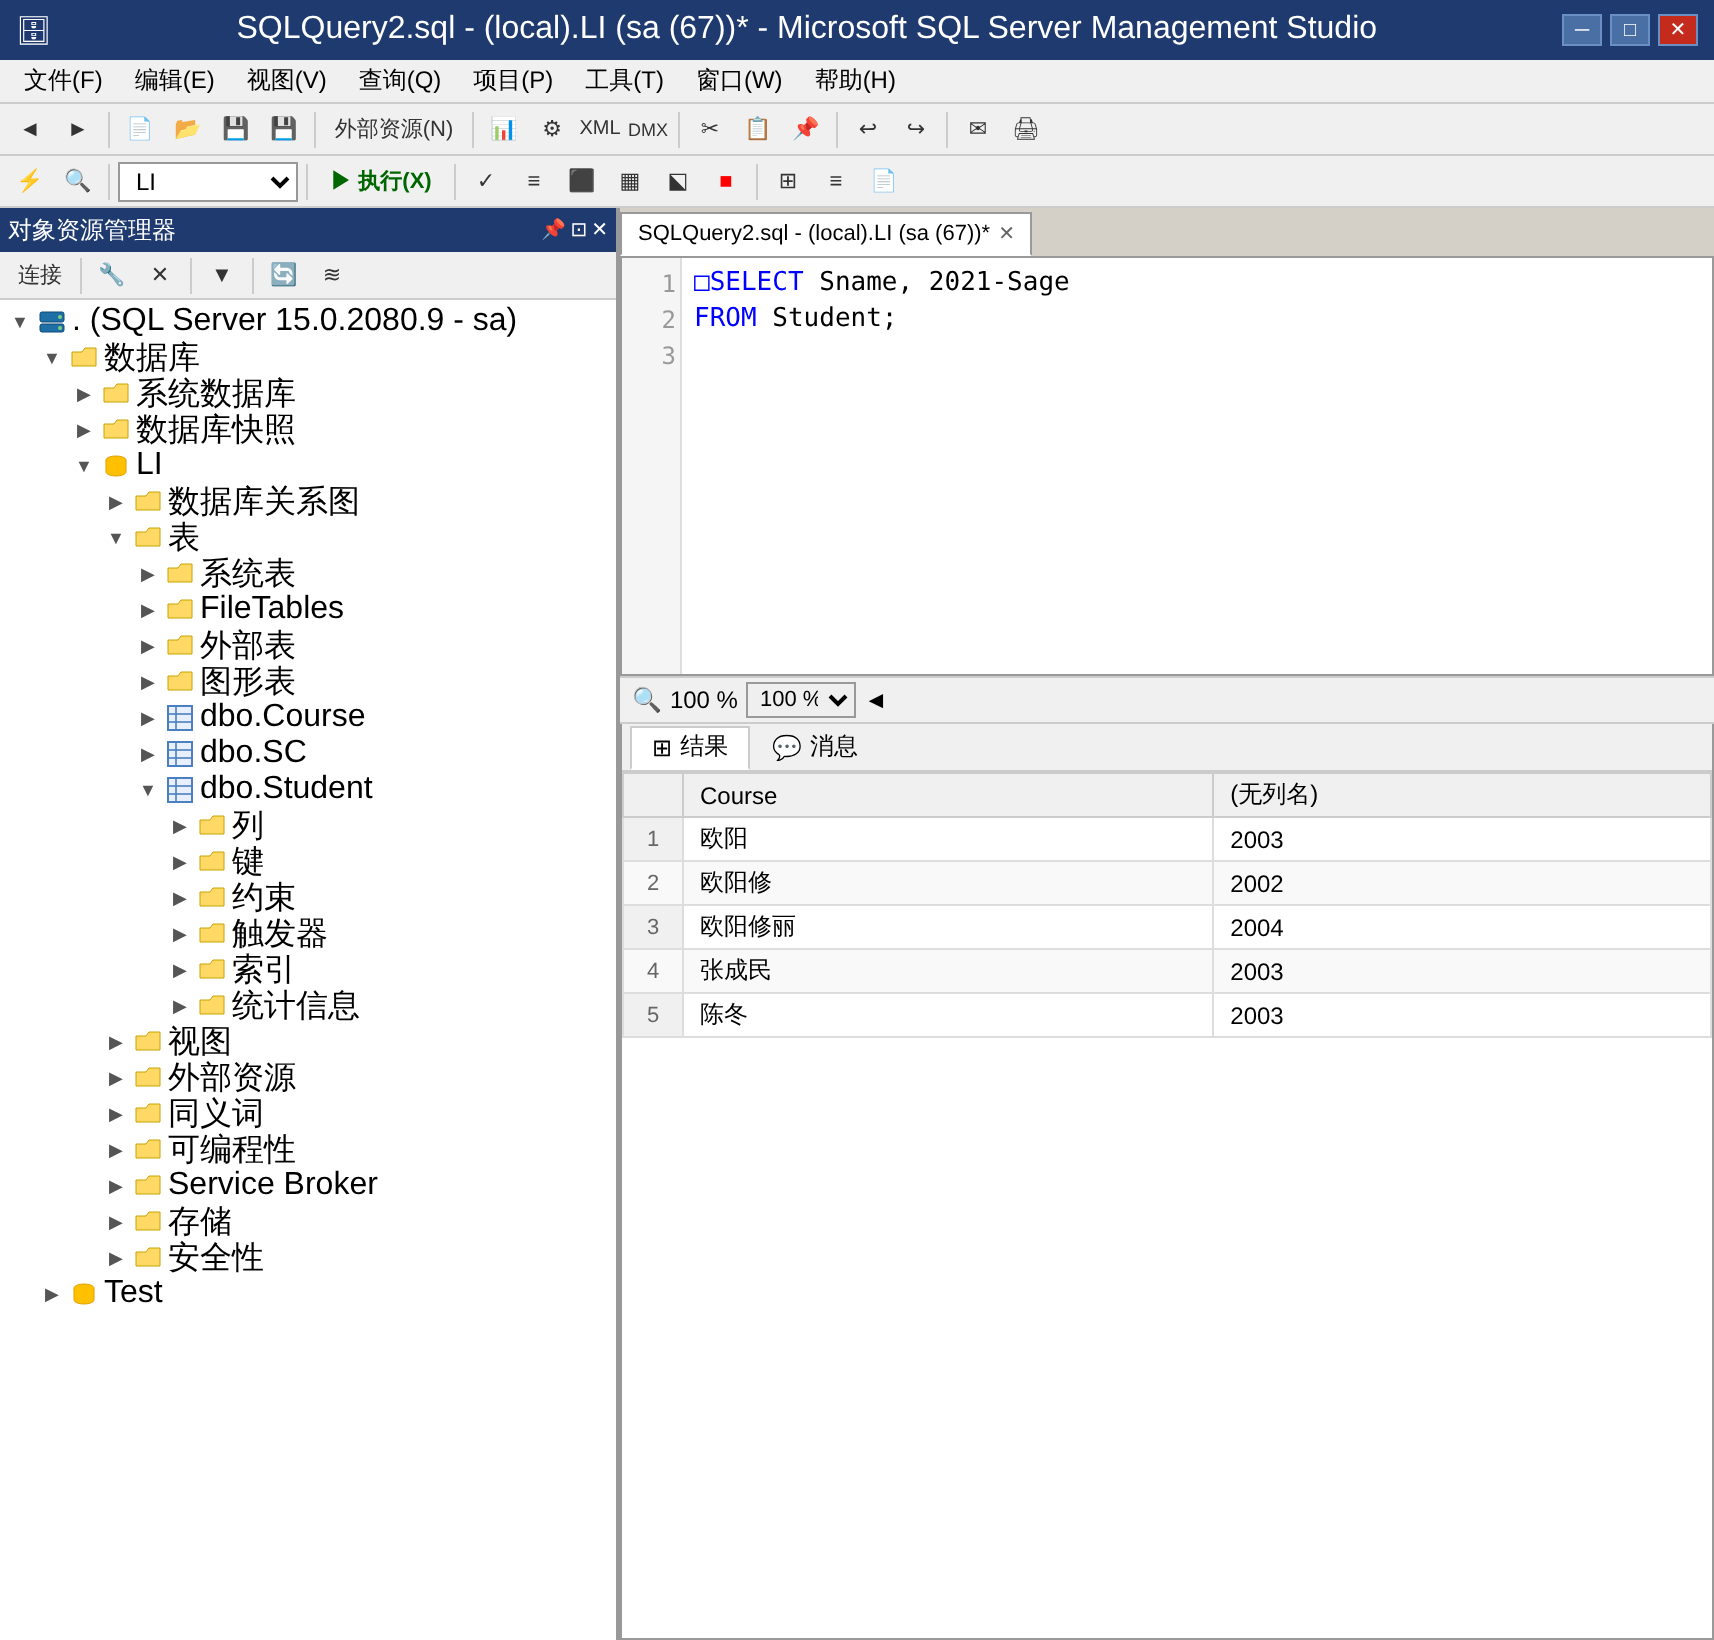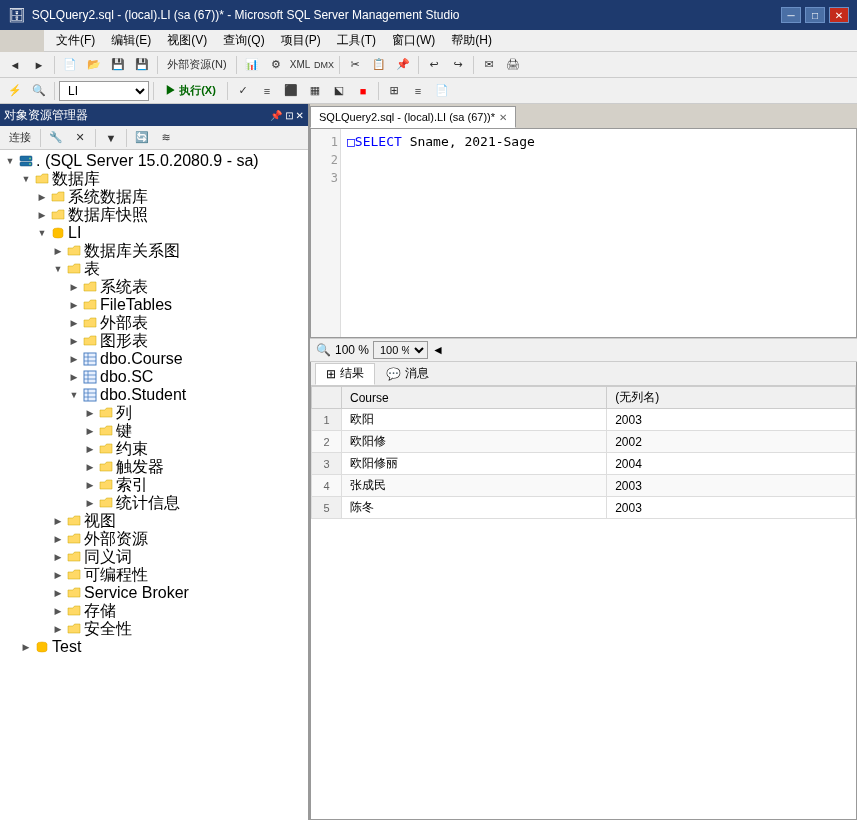--- a/index.html
+++ b/index.html
@@ -17,22 +17,23 @@
       background: #1e3a6e;
       color: white;
       display: flex;
       align-items: center;
       height: 30px;
       padding: 0 8px;
       gap: 6px;
     }
     .title-bar-text {
       flex: 1;
-      font-size: 12px;
+      font-size: 16px;
       color: white;
+      text-align: center;
     }
     .title-bar-controls {
       display: flex;gap: 4px;
     }
     .title-btn {
       width: 20px; height: 16px;
       background: #4a6fa5;
       border: 1px solid #6a8fc5;
       color: white;
       font-size: 10px;
@@ -41,21 +42,20 @@
     }
 
     
     .menu-bar {
       background: #f0f0f0;
       height: 22px;
       display: flex;
       align-items: center;
       padding: 0 4px;
       border-bottom: 1px solid #ccc;
-      margin-left: 44px;
     }
     .menu-item {
       padding: 2px 8px;
       cursor: pointer;
       font-size: 12px;
       color: #000;
     }
 
     
     .toolbar {
@@ -698,20 +698,24 @@
     <div class="editor-area">
       <div class="line-numbers">
         <div>1</div>
         <div>2</div>
         <div>3</div>
       </div>
       <div class="editor-content">
         <div>
           <span class="kw">□SELECT</span>
           <span> Sname, 2021-Sage</span>
+        </div>
+        <div>
+          <span class="kw">FROM</span>
+          <span> Student;</span>
         </div>
         <div>&nbsp;</div>
       </div>
     </div>
 
     <div class="zoom-bar">
       <span>🔍</span>
       <span>100 %</span>
       <select class="zoom-dropdown">
         <option>100 %</option>

